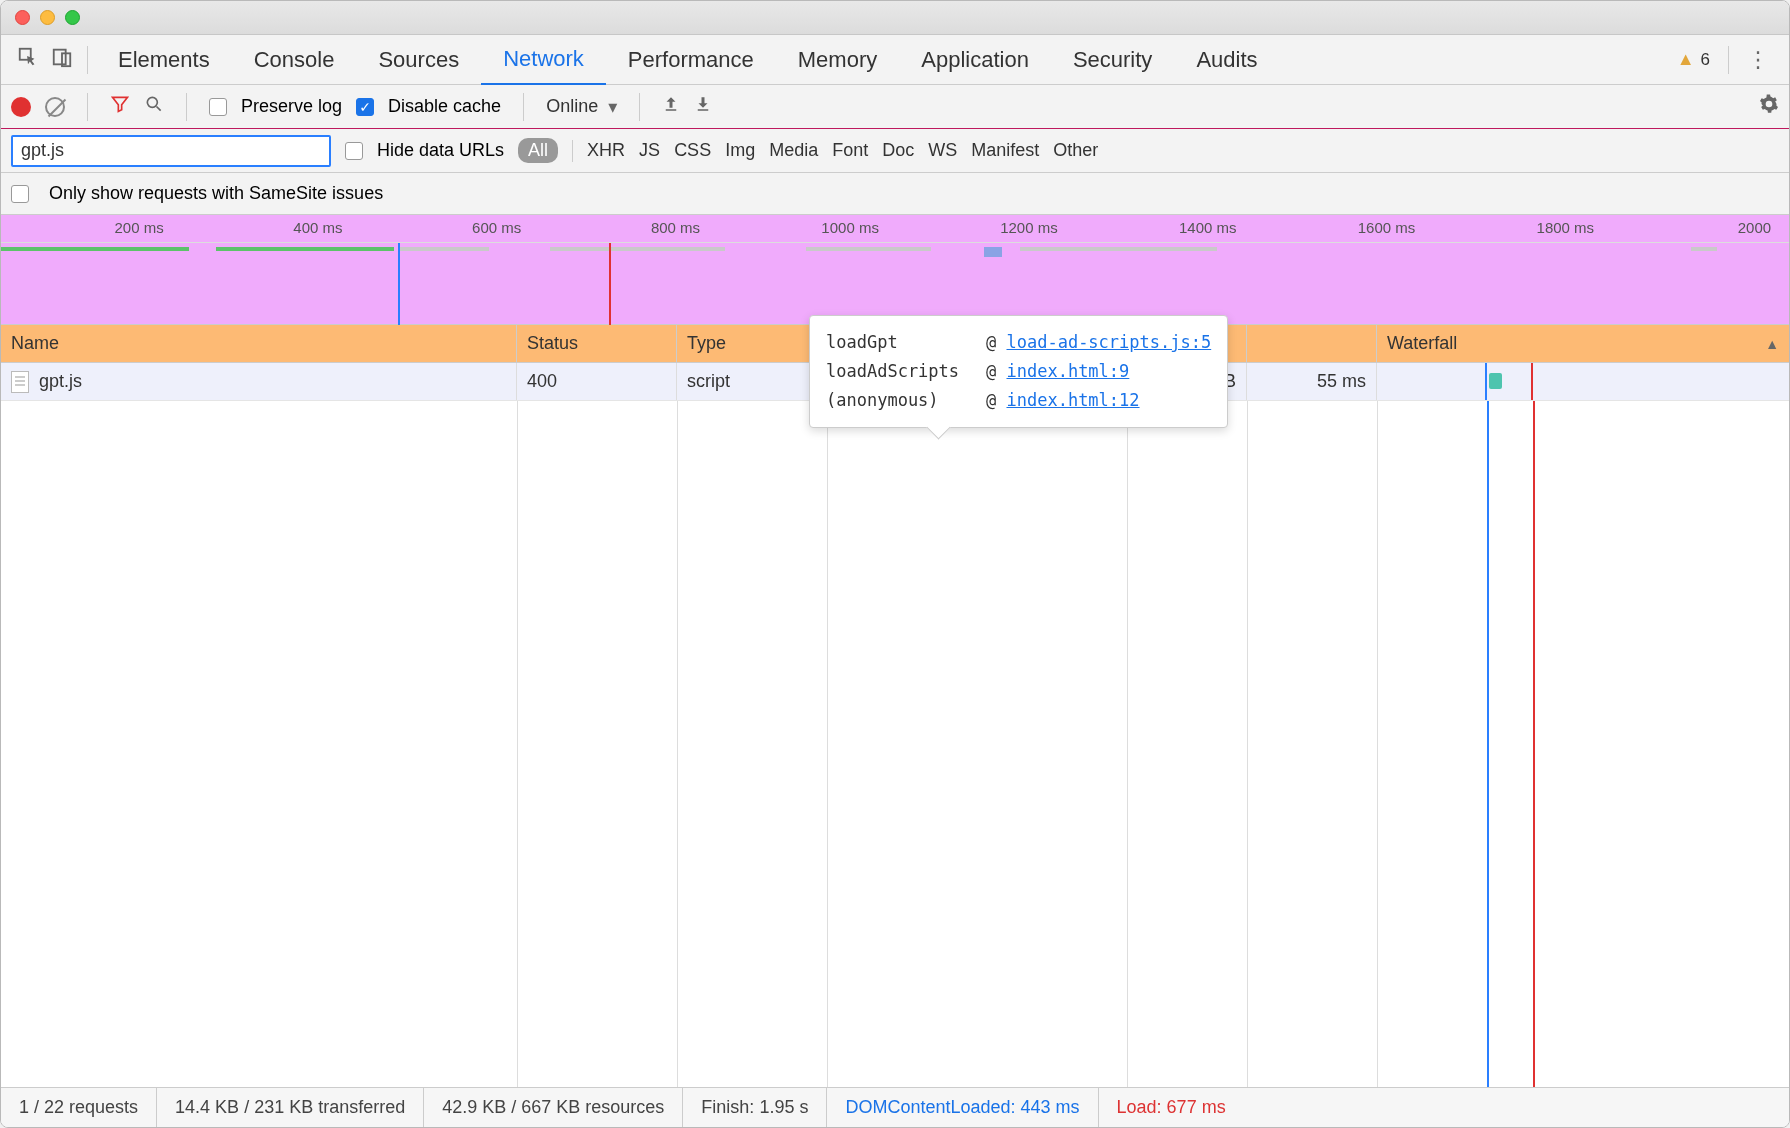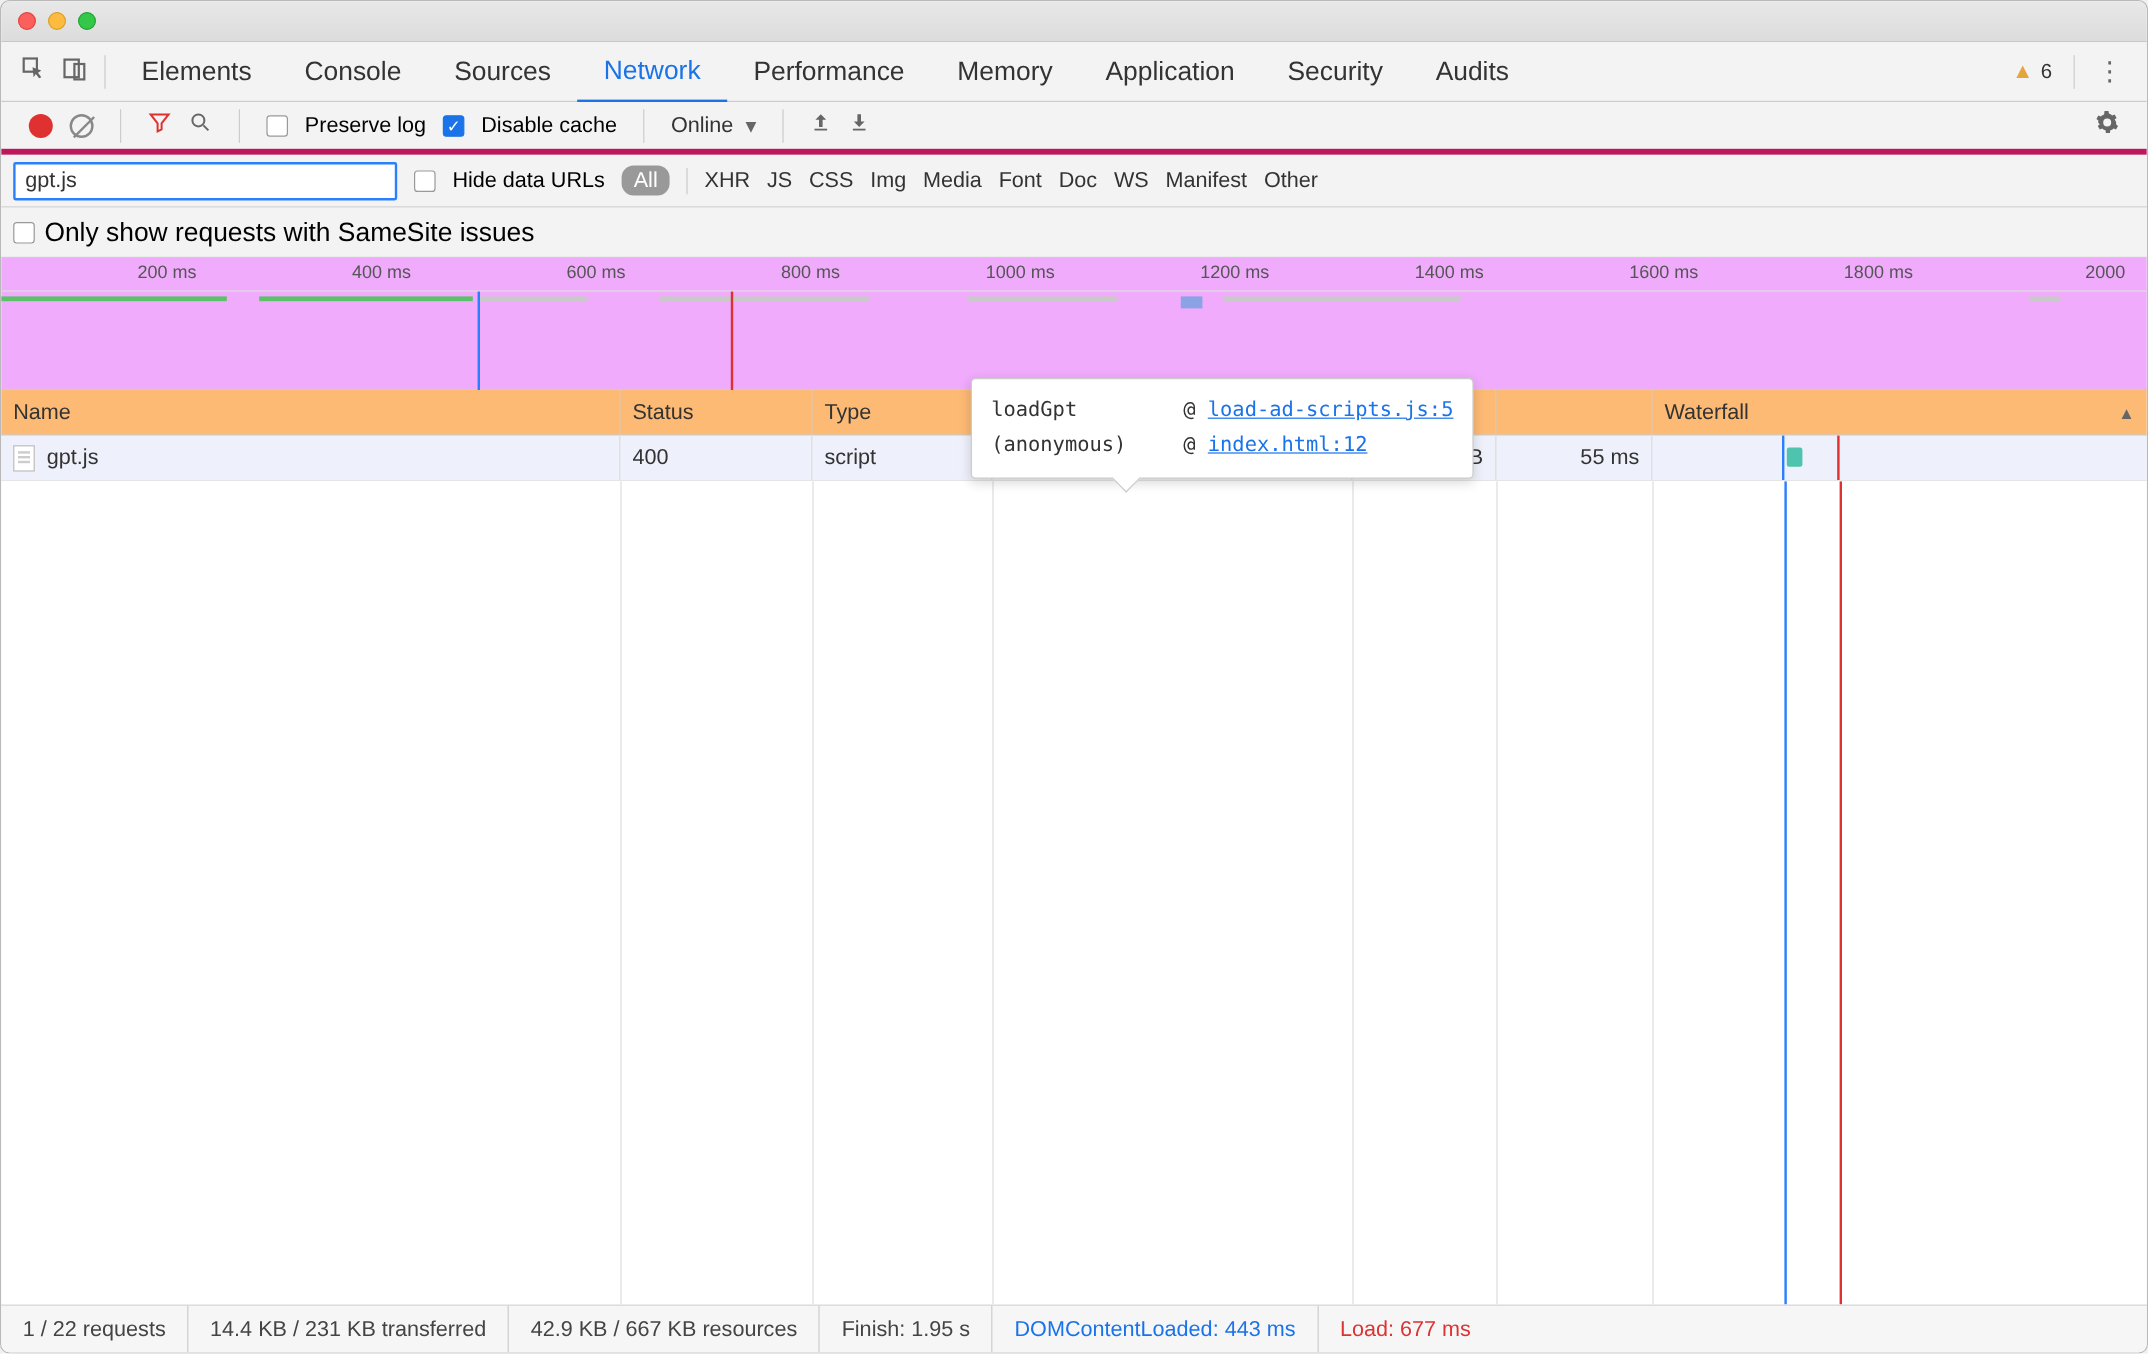--- a/index.html
+++ b/index.html
@@ -47,23 +47,23 @@
 .tab { padding: 0 22px; height: 50px; display:flex; align-items:center; color:#333; cursor:default; font-size:22px;}
 .tab.active { color:#1a73e8; border-bottom:2px solid #1a73e8; margin-bottom:-1px; }
 .spacer { flex:1; }
 .err-badge { display:flex; align-items:center; gap:6px; color:#333; margin-right:10px;}
 .err-triangle { color:#e2a63a; font-size:18px;}
 .kebab { font-size:22px; color:#666; padding:0 10px;}
 
 .toolbar {
   height: 44px;
   background:#f3f3f3;
-  border-bottom:5px solid #be185d;
+  border-bottom:1px solid #be185d;
   display:flex; align-items:center;
-  padding:0 23px; gap:14px;
+  padding:0 10px; gap:14px;
   font-size:18px;
 }
 .record { width:20px; height:20px; border-radius:50%; background:#e03131; }
 .stop { width:20px; height:20px; border:2px solid #888; border-radius:50%; position:relative;}
 .stop::after { content:""; position:absolute; left:-2px; top:8px; width:24px; height:2px; background:#888; transform:rotate(-45deg);}
 .funnel { color:#e03131; font-size:20px;}
 .search-ico { color:#666; font-size:20px;}
 .chk { width:18px; height:18px; border:1px solid #999; border-radius:3px; display:inline-flex; align-items:center; justify-content:center; background:#fff;}
 .chk.checked { background:#1a73e8; border-color:#1a73e8; color:#fff; font-size:14px;}
 .sel { display:flex; align-items:center; gap:10px; color:#333;}
@@ -79,21 +79,21 @@
   padding:0 10px; gap:14px;
   font-size:18px;
 }
 .filter-input {
   border:2px solid #2a7fff; background:#fff; width:320px; height:32px; padding:2px 8px; font-size:18px; color:#333; border-radius:2px;
 }
 .pill { padding:2px 10px; border-radius:10px; }
 .pill.active { background:#999; color:#fff; }
 .ftype { color:#333; }
 
-.filterbar2 { height:42px; background:#f3f3f3; border-bottom:1px solid #ccc; display:flex; align-items:center; padding:0 10px; gap:8px; font-size:22px;}
+.filterbar2 { height:42px; background:#f3f3f3; border-bottom:1px solid #ccc; display:flex; align-items:center; padding:0 10px; gap:20px; font-size:18px;}
 
 .timeline {
   height:110px; background:#f0abfc; border-bottom:1px solid #ccc; position:relative;
 }
 .tl-ruler { height:28px; border-bottom:1px solid #ddd; position:relative;}
 .tl-tick { position:absolute; top:4px; color:#555; font-size:15px; text-align:right; transform:translateX(-100%); white-space:nowrap;}
 .tl-body { position:relative; height:82px; }
 .tl-seg { position:absolute; height:4px; top:4px; }
 .tl-vline { position:absolute; top:0; bottom:0; width:2px; }
 
@@ -323,20 +323,24 @@
     <div class="wf-blue" style="left:1486px;"></div>
     <div class="wf-red" style="left:1532px;"></div>
   </div>
 
   <div class="tooltip" style="left:808px; top:314px;">
     <div class="row">
         <span class="fn">loadGpt</span>
         <span>@ <a>load-ad-scripts.js:5</a></span>
       </div>
     <div class="row">
+        <span class="fn">loadAdScripts</span>
+        <span>@ <a>index.html:9</a></span>
+      </div>
+    <div class="row">
         <span class="fn">(anonymous)</span>
         <span>@ <a>index.html:12</a></span>
       </div>
   </div>
 
   <div class="statusbar">
     <div class="seg">1 / 22 requests</div>
     <div class="seg">14.4 KB / 231 KB transferred</div>
     <div class="seg">42.9 KB / 667 KB resources</div>
     <div class="seg">Finish: 1.95 s</div>

